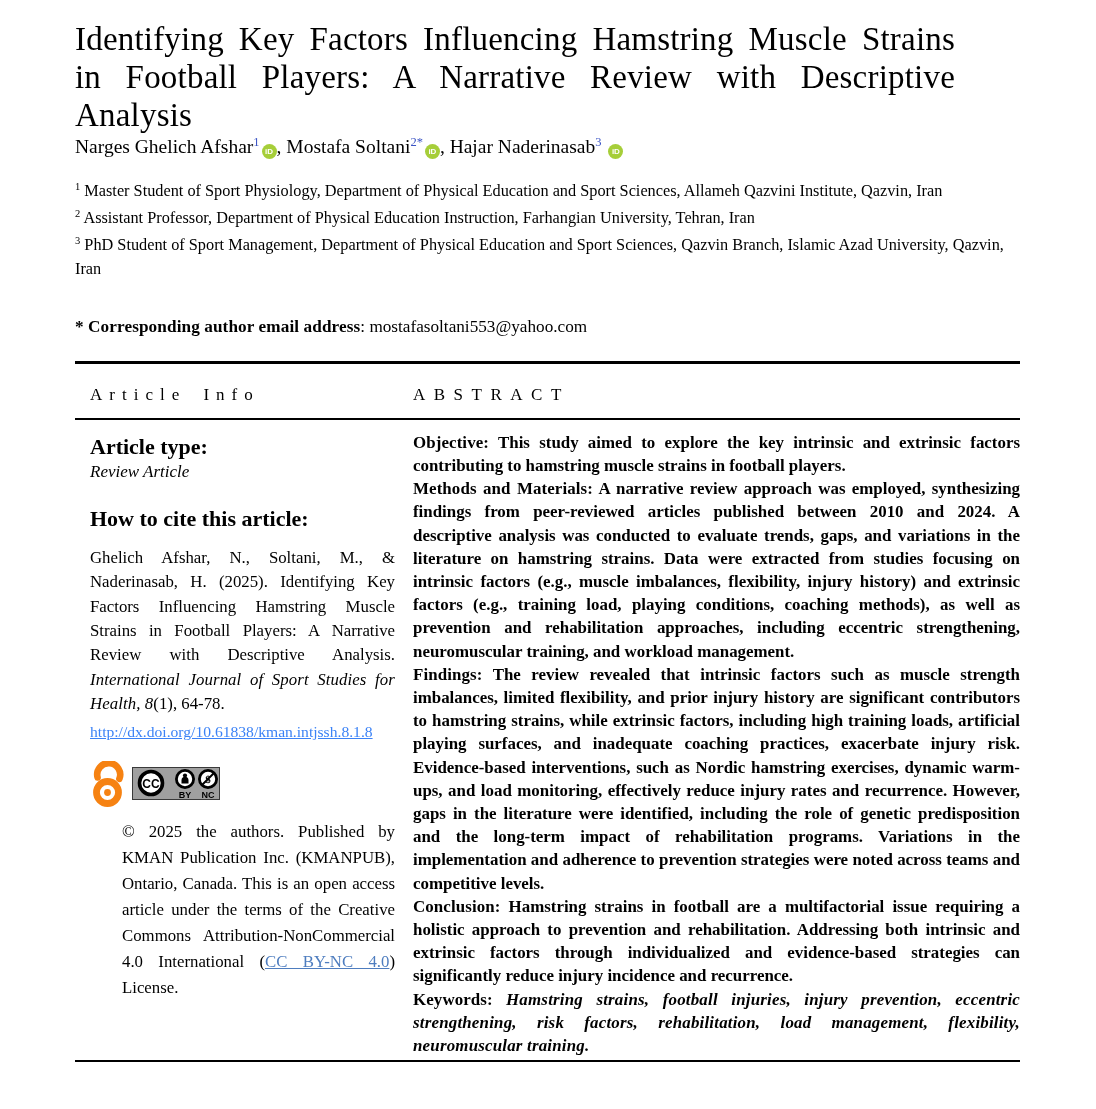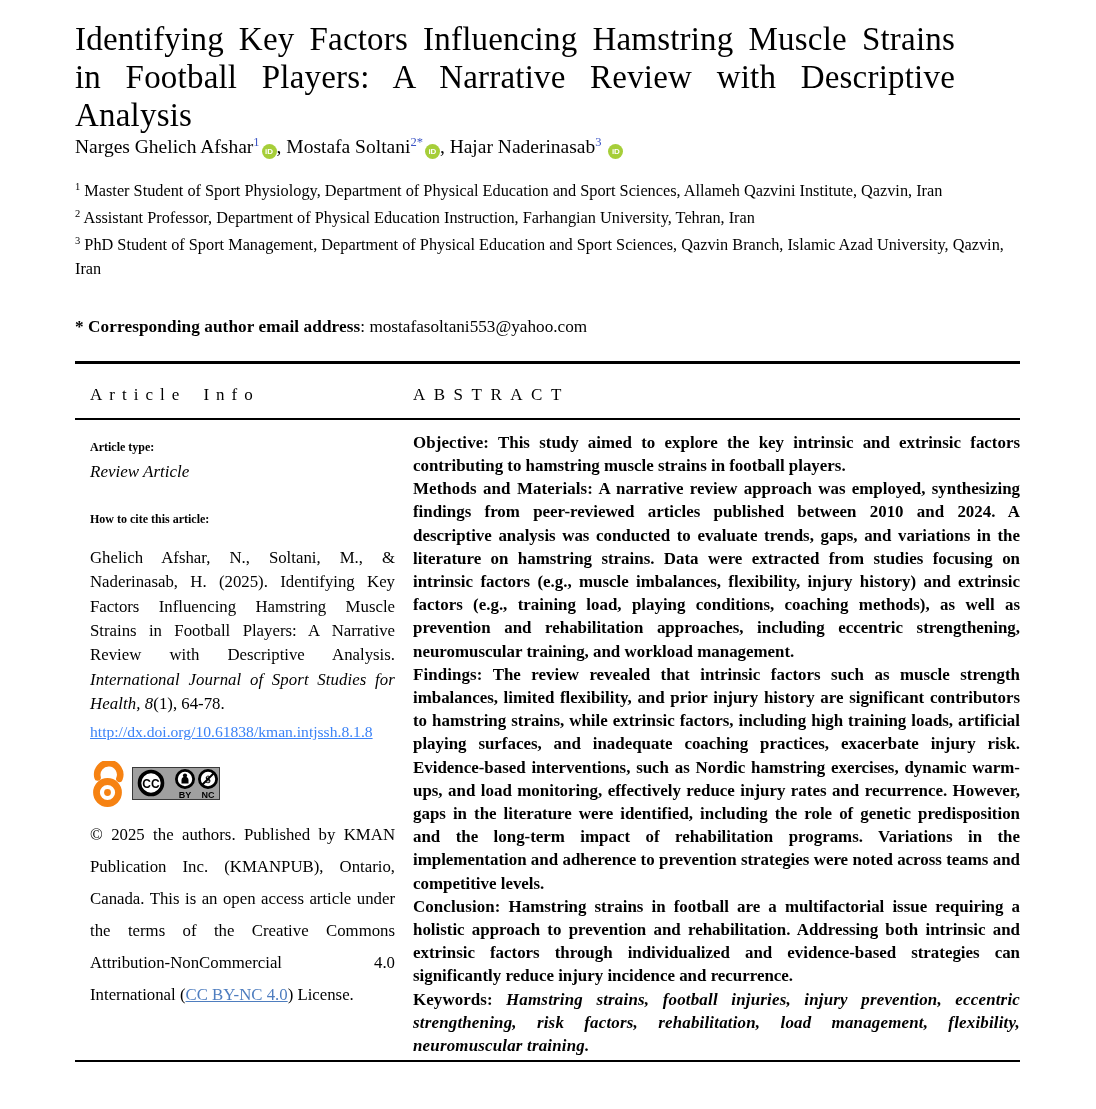--- a/index.html
+++ b/index.html
@@ -80,34 +80,34 @@
   }
   .right-col {
     width:607px; padding-top:11px;
     font-size:16.9px; line-height:23.2px;
     text-align:justify;
     font-weight:bold;
   }
   .right-col p { margin:0; }
   .right-col b { letter-spacing:0.1px; }
 
-  .ai-label { font-weight:bold; font-size:12px; }
+  .ai-label { font-weight:bold; font-size:22px; }
   .ai-type  { font-style:italic; font-size:17px; margin-top:1px; }
   .ai-cite-label { margin-top:23px; }
   .citation { text-align:justify; line-height:24.4px; margin-top:15px; }
   .citation i { letter-spacing:0.1px; }
   a.doi {
     display:block; color:#3b82f6; text-decoration:underline;
     font-size:15.6px; white-space:nowrap; margin-top:3px; cursor:pointer;
   }
   .link-blue { color:#4e7dbf; text-decoration:underline; cursor:pointer; }
 
   .license-icons { margin-top:17px; display:flex; align-items:center; }
   .oa-icon { margin-right:5px; }
-  .copyright { text-align:justify; line-height:32px; margin-top:5px; }
+  .copyright { text-align:justify; line-height:26px; margin-top:5px;margin-left:32px; }
 
   .kw i { letter-spacing:0.2px; }
 </style>
 </head>
 <body>
 
 <div class="page">
 
   <div class="title-wrap">
     <h1 class="title">Identifying Key Factors Influencing Hamstring Muscle Strains in Football Players: A Narrative Review with Descriptive Analysis</h1>

